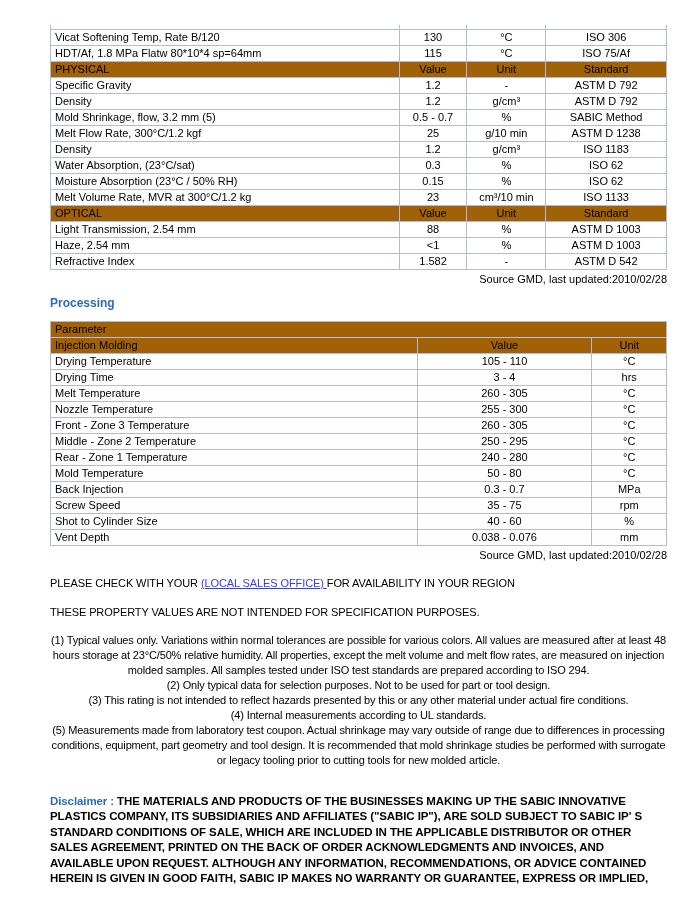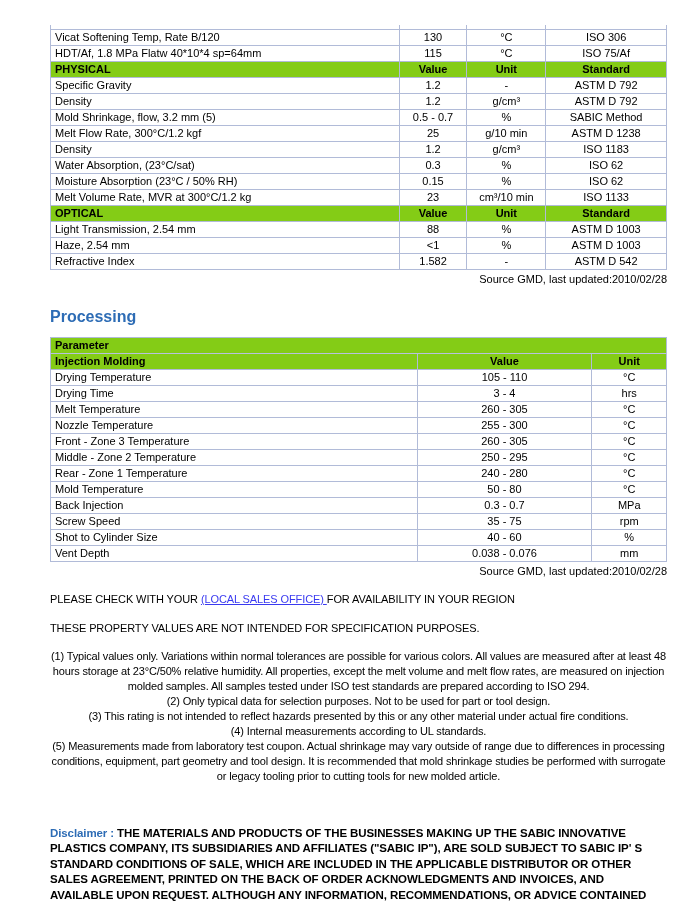--- a/index.html
+++ b/index.html
@@ -12,36 +12,36 @@
   .page { padding: 25px 33px 0 50px; }
 
   table { width: 100%; border-collapse: collapse; table-layout: fixed; }
   td {
     border: 1px solid #b1bbd8;
     font-size: 11px; line-height: 13px;
     padding: 1px 4px; height: 14px;
     white-space: nowrap; overflow: hidden;
   }
   tr.partial td { height: 4px; padding: 0; border-top: none; }
-  tr.h td { background: #84cc16; font-weight: bold; margin-left: 7px; }
+  tr.h td { background: #a16207; font-weight: normal; margin-left: 7px; }
   td.c { text-align: center; }
   
   tr.h td.nb { border-bottom-color: #b7c1de; }
 
   .src { text-align: right; font-size: 11px; line-height: 13px; margin-top: 3px; }
-  .proc-head { color: #2d6cb5; font-weight: bold; font-size: 16px; margin: 22px 0 11px 0; }
+  .proc-head { color: #2d6cb5; font-weight: bold; font-size: 12px; margin: 10px 0 11px 0; }
 
   .para { font-size: 11px; line-height: 15px; margin: 14px 0 0 0; letter-spacing: -0.1px; }
   .foot { font-size: 11px; line-height: 15px; letter-spacing: -0.15px; }
   .footwrap { margin-top: 13px; text-align: center; }
 
   .lnk { color: #3a3af0; text-decoration: underline; cursor: pointer; }
 
   .disclaimer {
-    margin-top: 42px; font-size: 11.5px; font-weight: bold;
+    margin-top: 26px; font-size: 11.5px; font-weight: bold;
     line-height: 15.5px; letter-spacing: -0.1px;
   }
   .disclaimer .lbl { color: #2d6cb5; }
 </style>
 </head>
 <body>
 
 <div class="page">
 
   <table>
@@ -58,21 +58,21 @@
       <td></td>
       <td></td>
     </tr>
     <tr>
       <td>Vicat Softening Temp, Rate B/120</td>
       <td class="c">130</td>
       <td class="c">°C</td>
       <td class="c">ISO 306</td>
     </tr>
     <tr>
-      <td>HDT/Af, 1.8 MPa Flatw 40*10*4 sp=64mm</td>
+      <td>HDT/Af, 1.8 MPa Flatw 80*10*4 sp=64mm</td>
       <td class="c">115</td>
       <td class="c">°C</td>
       <td class="c">ISO 75/Af</td>
     </tr>
     <tr class="h">
       <td>PHYSICAL</td>
       <td class="c">Value</td>
       <td class="c">Unit</td>
       <td class="c">Standard</td>
     </tr>

